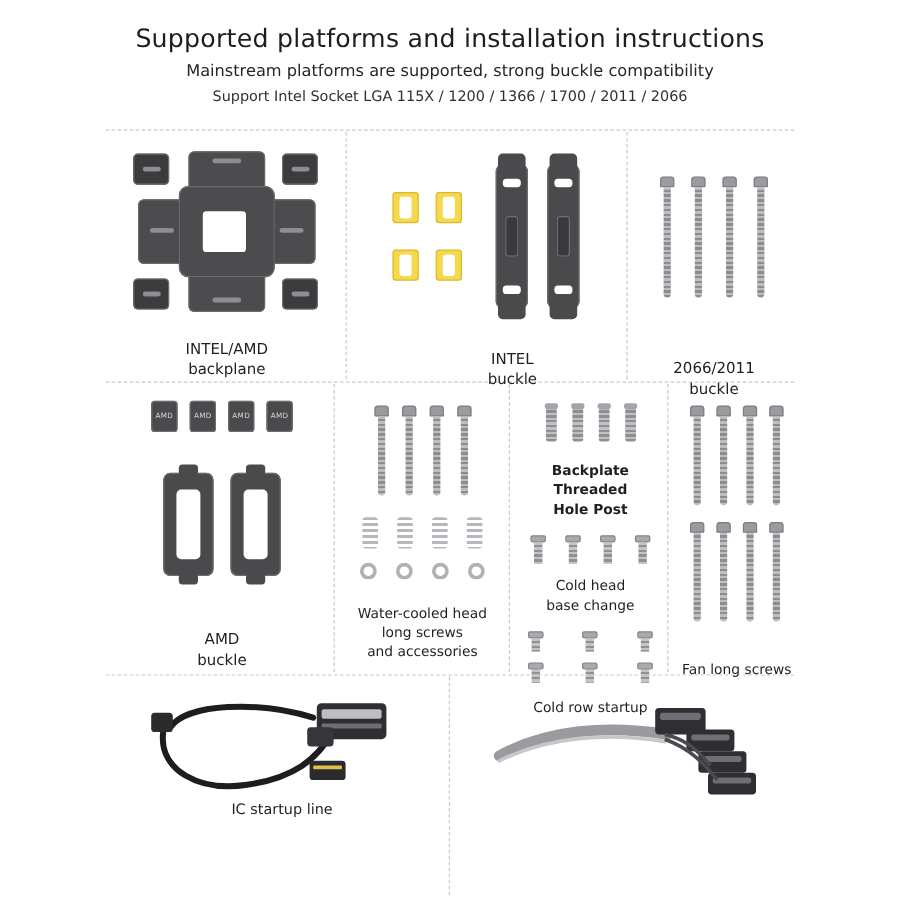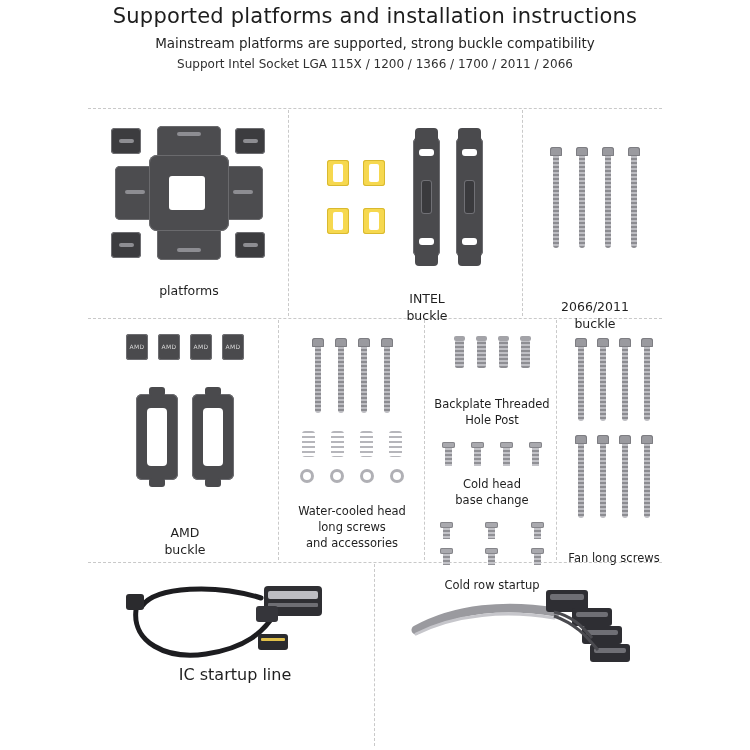--- a/index.html
+++ b/index.html
@@ -15,21 +15,21 @@
     overflow: hidden;
   }
   .page {
     position: relative;
     width: 750px;
     height: 750px;
   }
   
   .header {
     text-align: center;
-    padding-top: 4px;
+    padding-top: 20px;
   }
   .title {
     font-size: 21px;
     letter-spacing: .2px;
     color: #1d1d1d;
     font-weight: 400;
   }
   .subtitle {
     font-size: 13.5px;
     margin-top: 7px;
@@ -322,21 +322,22 @@
       <div class="bp-slot" style="left:138px; top:21px;"></div>
       <div class="bp-slot" style="left:14px;  top:125px;"></div>
       <div class="bp-slot" style="left:138px; top:125px;"></div>
 
       <div class="bp-slot" style="left:72px; top:14px; width:24px;"></div>
       <div class="bp-slot" style="left:72px; top:130px; width:24px;"></div>
       <div class="bp-slot" style="left:20px; top:72px; width:20px;"></div>
       <div class="bp-slot" style="left:128px;top:72px; width:20px;"></div>
     </div>
     <div class="cap" style="margin-top:14px;">
-      <div>platforms</div>
+      <div>INTEL/AMD</div>
+      <div>backplane</div>
     </div>
   </div>
 
   <div class="cell" style="left:300px; top:122px; width:210px;">
     <div style="display:flex; align-items:center; justify-content:center; gap:28px; height:150px;">
       <div class="clips">
         <div class="clip"></div>
         <div class="clip"></div>
         <div class="clip"></div>
         <div class="clip"></div>
@@ -448,21 +449,21 @@
     </div>
   </div>
 
   <div class="cell" style="left:430px; top:334px; width:124px;">
     <div style="display:flex; gap:13px; justify-content:center; margin-top:6px;">
       <div class="stud"></div>
       <div class="stud"></div>
       <div class="stud"></div>
       <div class="stud"></div>
     </div>
-    <div class="cap small" style="margin-top:28px;">
+    <div class="cap small" style="margin-top:16px;font-weight:bold;">
       <div>Backplate Threaded</div>
       <div>Hole Post</div>
     </div>
 
     <div style="display:flex; gap:16px; justify-content:center; margin-top:14px;">
       <div>
           <div class="shortscrew-head"></div>
           <div class="shortscrew-shaft"></div>
         </div>
       <div>
@@ -563,21 +564,21 @@
         <path d="M46 30 C 60 10, 120 8, 165 22" fill="none" stroke="#1d1d20" stroke-width="5" stroke-linecap="round"></path>
         <rect x="30" y="18" width="18" height="16" rx="3" fill="#2b2b2e"></rect>
         <rect x="168" y="10" width="58" height="30" rx="4" fill="#2f2f33"></rect>
         <rect x="172" y="15" width="50" height="8" rx="2" fill="#bdbdc2"></rect>
         <rect x="172" y="27" width="50" height="4" rx="1" fill="#6e6e73"></rect>
         <rect x="160" y="30" width="22" height="16" rx="3" fill="#35353a"></rect>
         <rect x="162" y="58" width="30" height="16" rx="3" fill="#2b2b2e"></rect>
         <rect x="165" y="62" width="24" height="3" rx="1" fill="#e0c04a"></rect>
       </svg>
     </div>
-    <div class="cap" style="font-size:16px;">
+    <div class="cap" style="font-size:12px;">
       <div>IC startup line</div>
     </div>
   </div>
 
   <div class="cell" style="left:386px; top:582px; width:278px;">
     <div style="position:relative; height:88px;">
       <svg width="278" height="88" viewBox="0 0 278 88">
         <path d="M30 48 C 70 26, 120 22, 170 30" fill="none" stroke="#9a9a9f" stroke-width="9" stroke-linecap="round"></path>
         <path d="M30 52 C 70 32, 120 28, 168 36" fill="none" stroke="#c6c6cb" stroke-width="3" stroke-linecap="round"></path>
         <rect x="160" y="8" width="42" height="22" rx="3" fill="#2e2e33"></rect>

